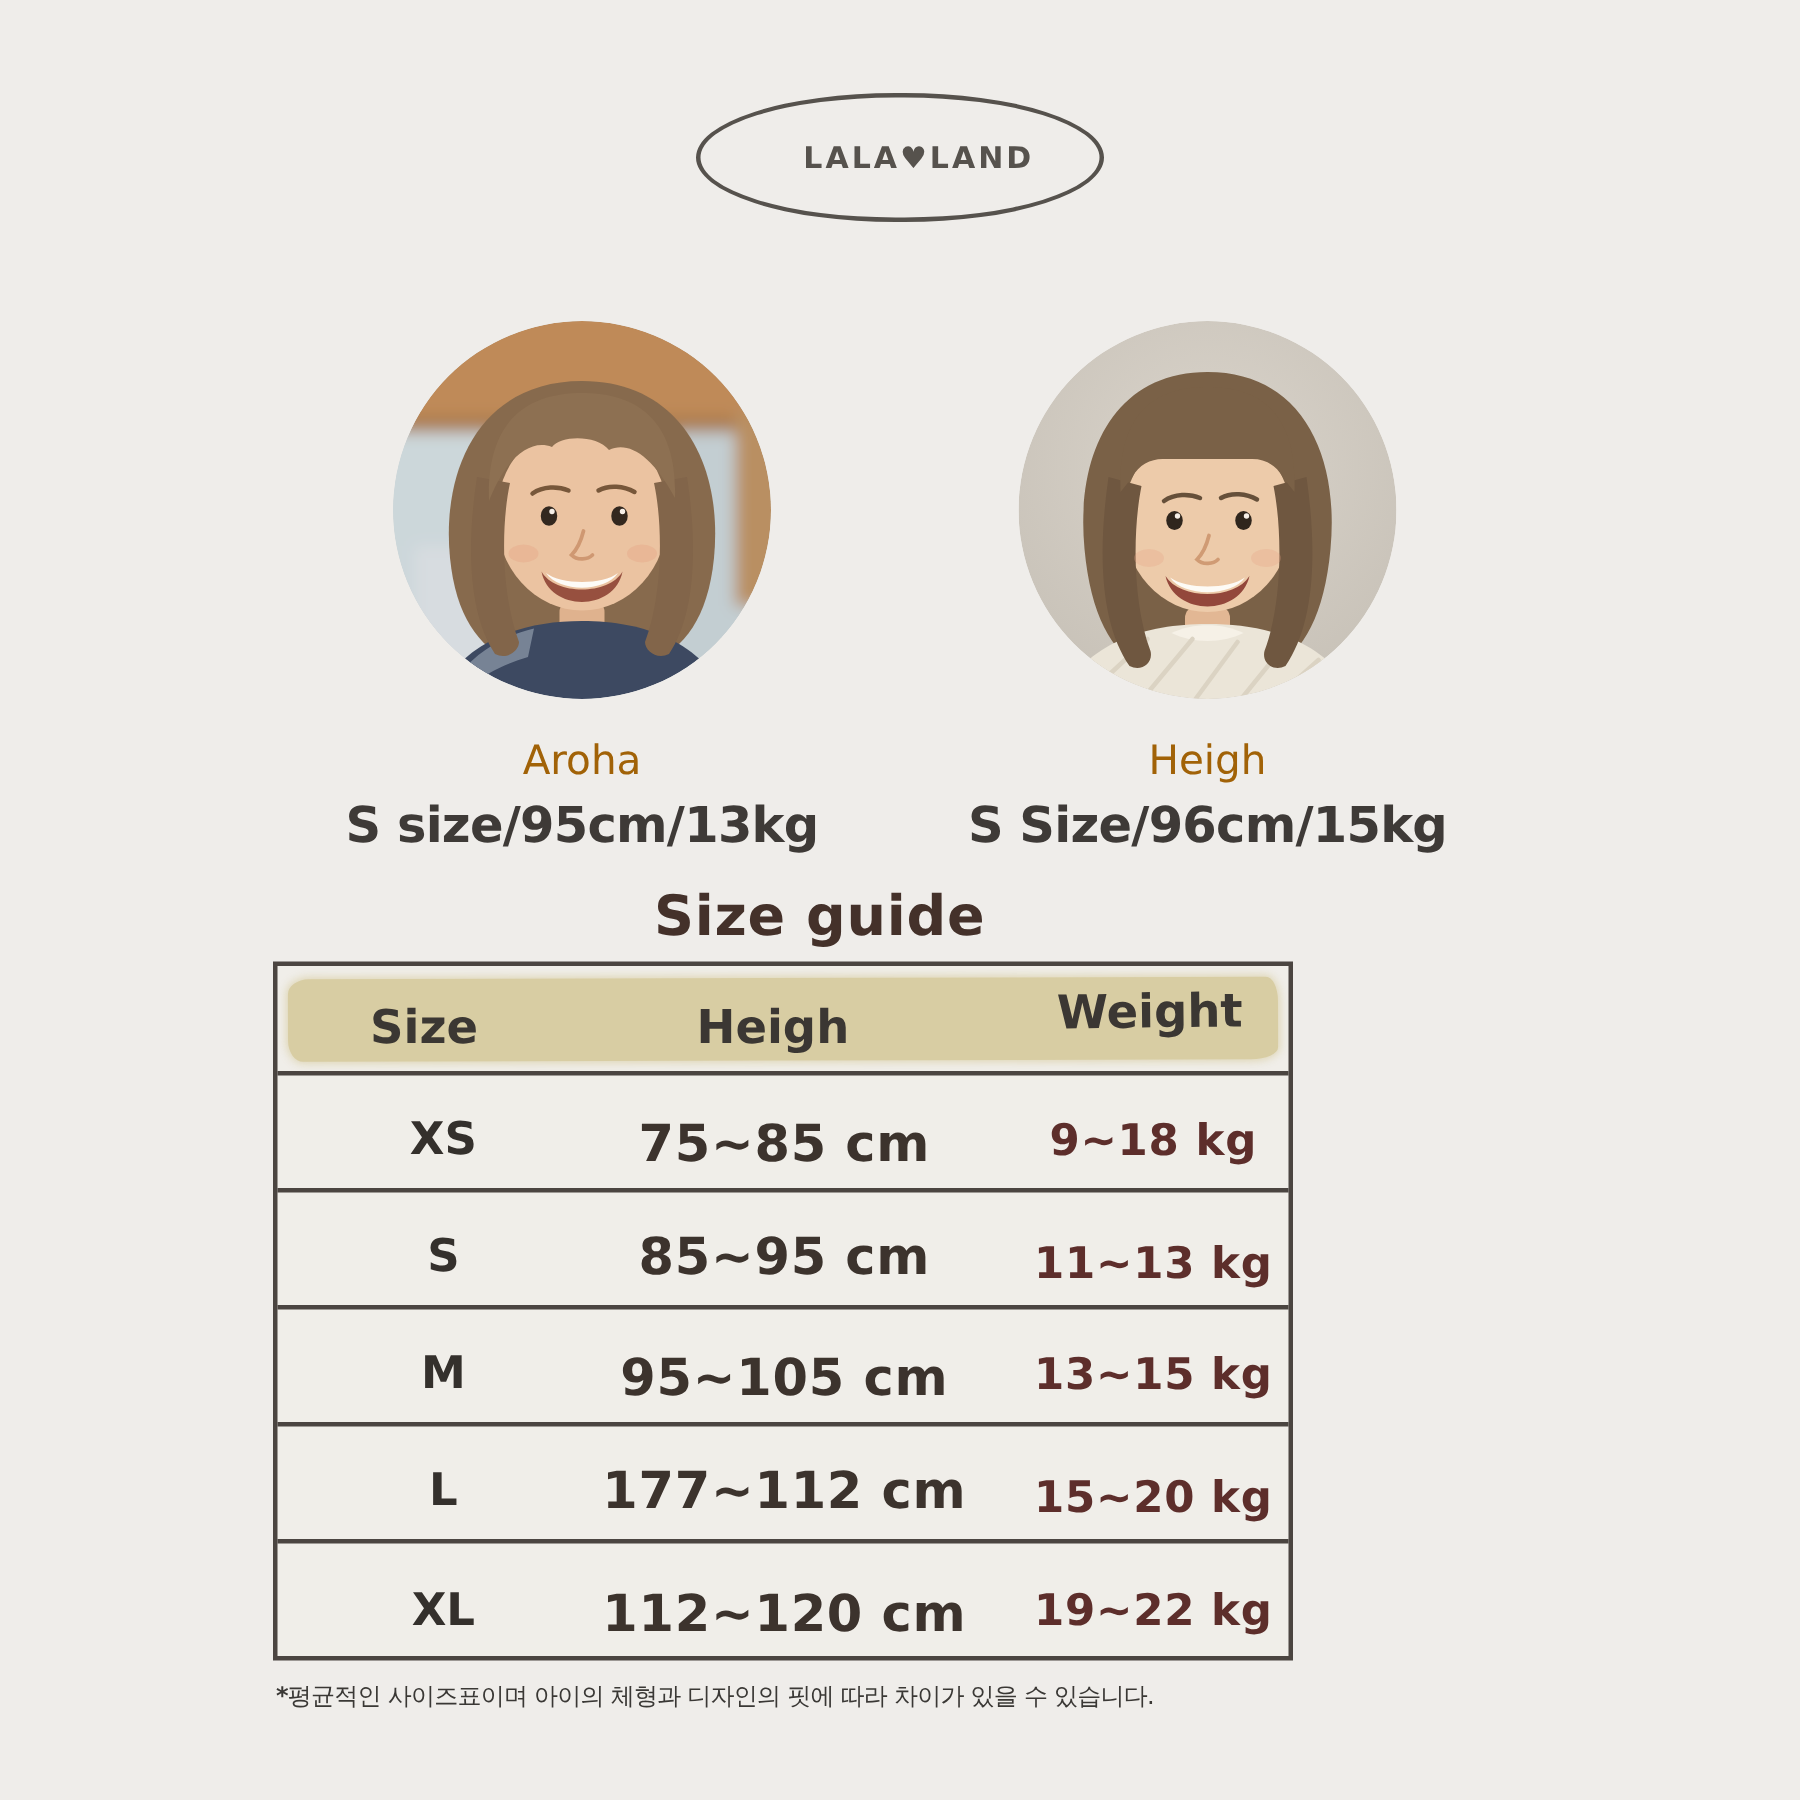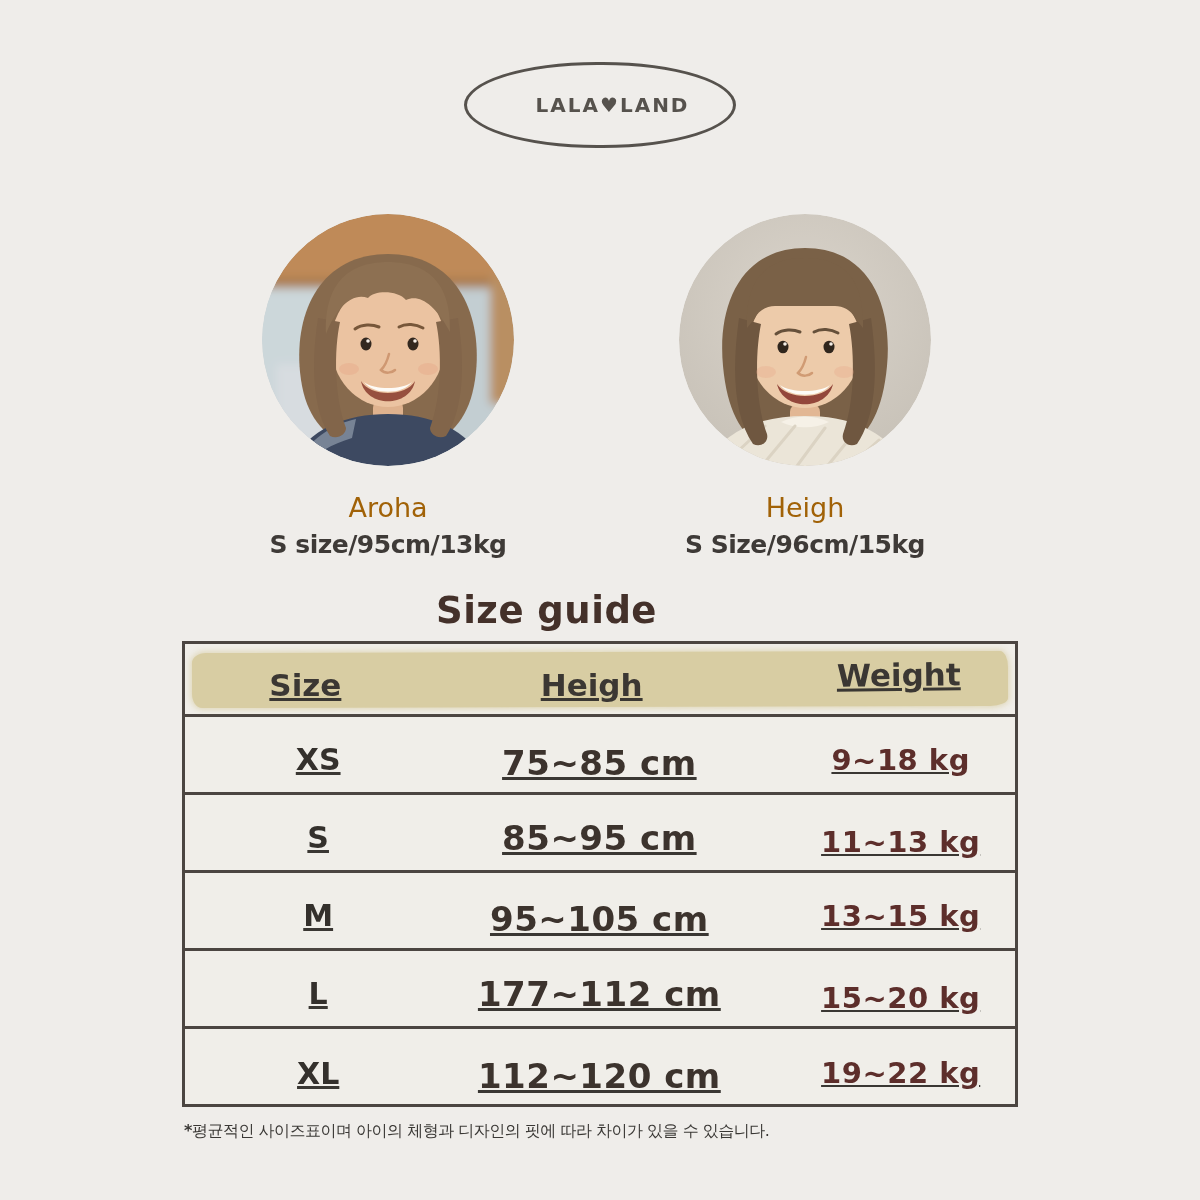--- a/index.html
+++ b/index.html
@@ -24,32 +24,32 @@
   .photo.margot{left:679px;}
   .photo svg{display:block;width:252px;height:252px;}
   .model-name{
     position:absolute;top:492px;width:300px;text-align:center;
     font-size:27px;font-weight:400;color:#a16207;
   }
   .model-name.aroha{left:238px;}
   .model-name.margot{left:655px;}
   .model-spec{
     position:absolute;top:530px;width:360px;text-align:center;
-    font-size:25px;font-weight:700;color:#3e3a37;letter-spacing:-0.5px;
+    font-size:33px;font-weight:700;color:#3e3a37;letter-spacing:-0.5px;
   }
   .model-spec.aroha{left:208px;}
   .model-spec.margot{left:625px;}
   
   .guide-title{
     position:absolute;left:0;top:589px;width:1093px;text-align:center;
     font-size:37px;font-weight:700;color:#44312a;letter-spacing:0.5px;
   }
   .size-table{
-    position:absolute;left:182px;top:641px;width:836px;height:466px;
-    border:3px solid #4b4541;box-sizing:border-box;background:#f0eee9;text-decoration:underline;
+    position:absolute;left:182px;top:641px;width:680px;height:466px;
+    border:3px solid #4b4541;box-sizing:border-box;background:#f0eee9;
   }
   .thead{
     position:relative;height:73px;border-bottom:3px solid #4b4541;box-sizing:border-box;
     display:grid;grid-template-columns:29% 40% 31%;align-items:center;
   }
   .stripe{
     position:absolute;left:7px;right:7px;top:8px;bottom:7px;background:#d8cda3;
     border-radius:14px 8px 18px 10px / 10px 16px 8px 14px;
     box-shadow:0 0 6px 1px rgba(216,205,163,0.8);
     transform:rotate(-0.15deg);

